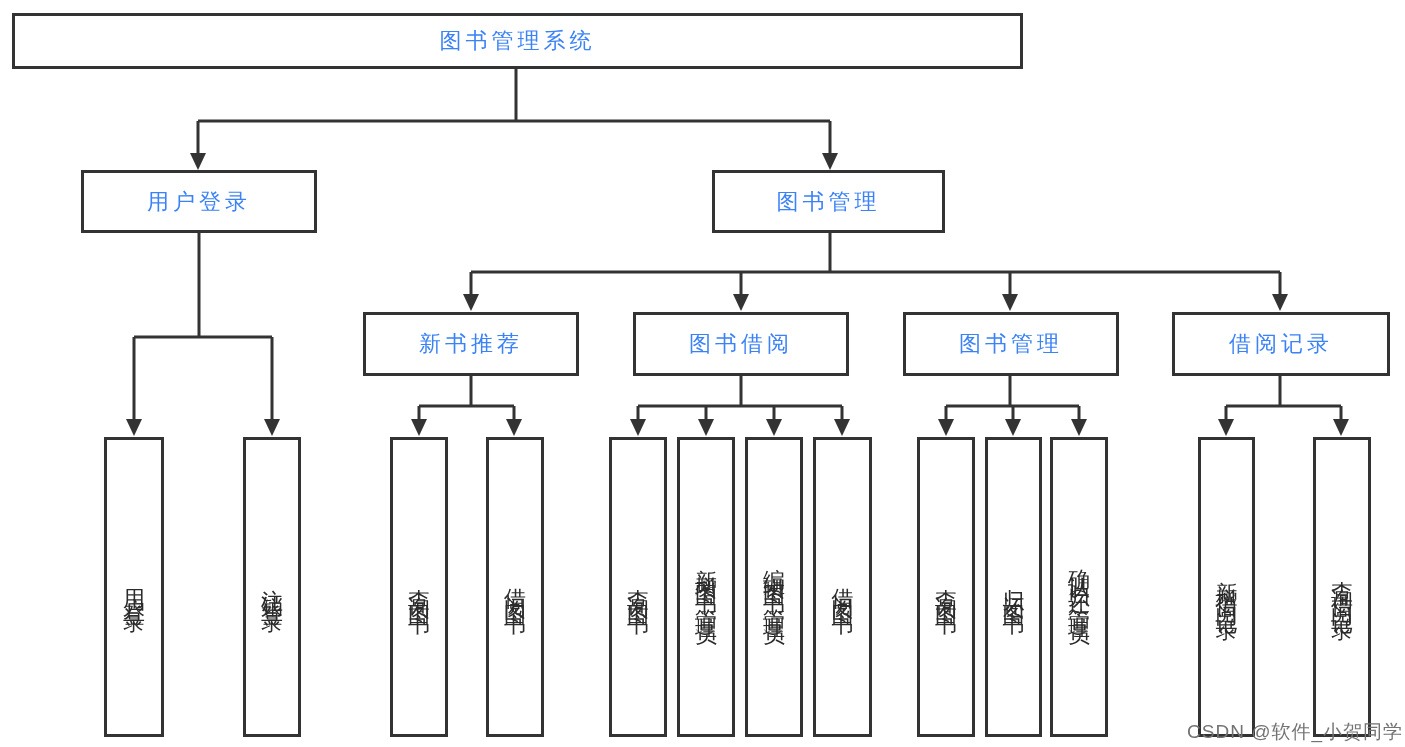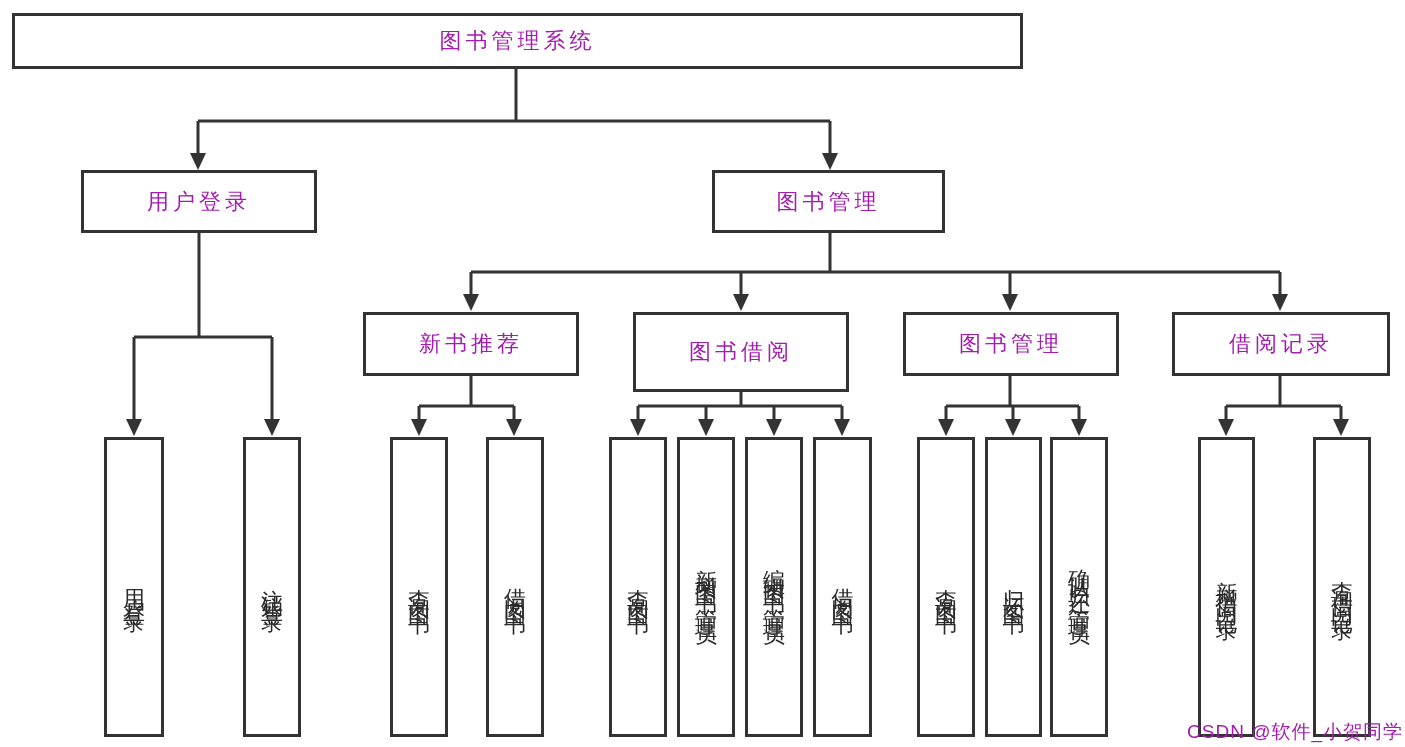--- a/index.html
+++ b/index.html
@@ -28,21 +28,21 @@
   .hbox {
     position: absolute;
     box-sizing: border-box;
     background: #ffffff;
     border: 3px solid #333333;
     display: flex;
     align-items: center;
     justify-content: center;
     font-size: 22px;
     letter-spacing: 4px;
-    color: #a21caf;
+    color: #3b82f6;
     white-space: nowrap;
   }
   .vbox {
     position: absolute;
     box-sizing: border-box;
     background: #ffffff;
     border: 3px solid #333333;
     display: flex;
     align-items: center;
     justify-content: center;
@@ -57,21 +57,21 @@
     line-height: 1;
     color: #2b2b2b;
     white-space: nowrap;
   }
   .watermark {
     position: absolute;
     right: 2px;
     bottom: 2px;
     font-size: 19px;
     letter-spacing: 1px;
-    color: #a21caf;
+    color: #737373;
     z-index: 10;
     white-space: nowrap;
     margin-top: 19px;
   }
 </style>
 </head>
 <body>
 
 <div class="canvas">
 
@@ -117,21 +117,21 @@
       <path class="head" d="M1333 419 H1349 L1341 436 Z"></path>
     </g>
   </svg>
 
   <div class="hbox" style="left:12px; top:13px; width:1011px; height:56px;">图书管理系统</div>
 
   <div class="hbox" style="left:81px; top:170px; width:236px; height:63px;">用户登录</div>
   <div class="hbox" style="left:363px; top:312px; width:216px; height:64px;">新书推荐</div>
 
   <div class="hbox" style="left:712px; top:170px; width:233px; height:63px;">图书管理</div>
-  <div class="hbox" style="left:633px; top:312px; width:216px; height:80px;">图书借阅</div>
+  <div class="hbox" style="left:633px; top:312px; width:216px; height:64px;">图书借阅</div>
   <div class="hbox" style="left:903px; top:312px; width:216px; height:64px;">图书管理</div>
   <div class="hbox" style="left:1172px; top:312px; width:218px; height:64px;">借阅记录</div>
 
   <div class="vbox" style="left:104px; width:60px;">
     <span>用户登录</span>
   </div>
   <div class="vbox" style="left:243px; width:58px;">
     <span>注销登录</span>
   </div>
   <div class="vbox" style="left:390px; width:58px;">

